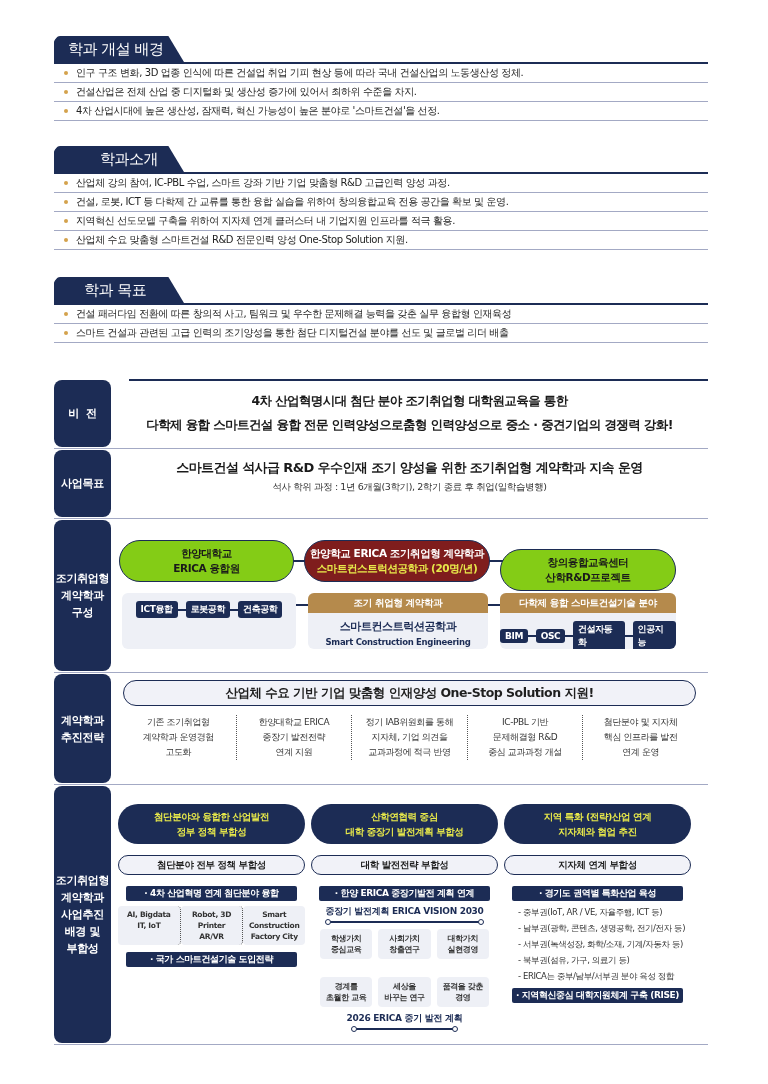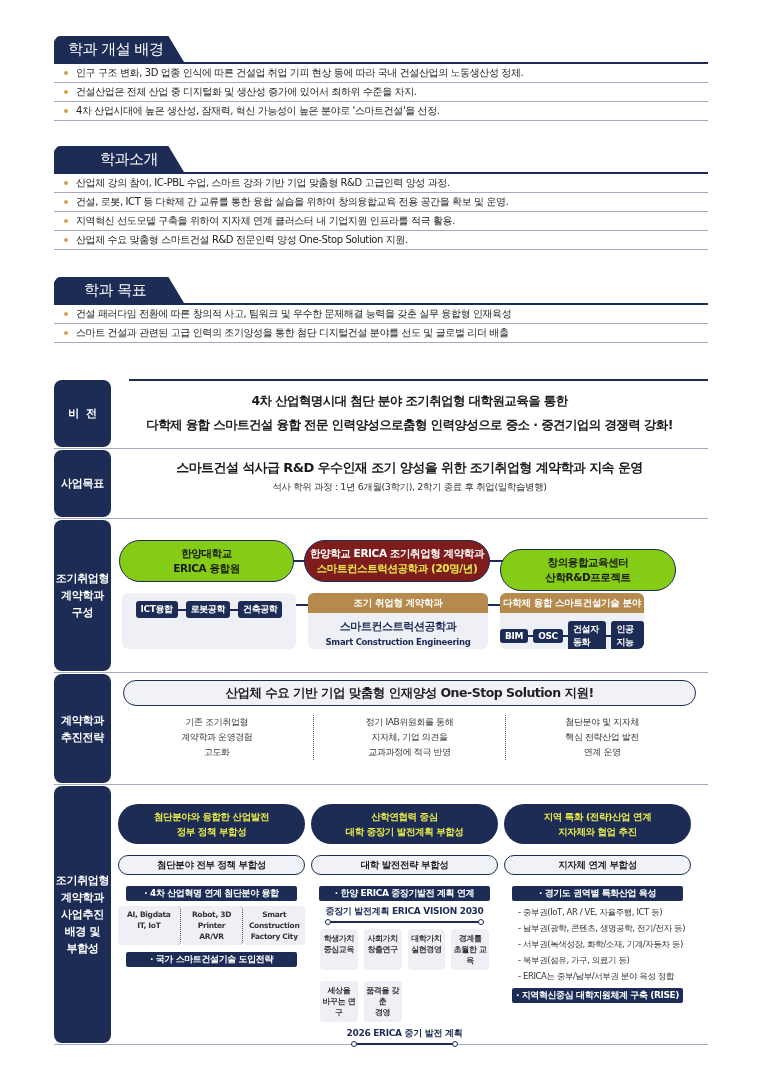--- a/index.html
+++ b/index.html
@@ -65,21 +65,21 @@
   .lpill { height: 20px; margin-top: 11px; border: 1.5px solid #1c2c55; border-radius: 10px; background: #f1f2f8; font-size: 9.5px; font-weight: bold; text-align: center; line-height: 17px; letter-spacing: -0.4px; }
   .nbar { background: #1c2c55; color: #fff; font-size: 9px; font-weight: bold; text-align: center; height: 15px; line-height: 15px; border-radius: 2px; letter-spacing: -0.4px; margin: 0 8px; }
   .minis { display: flex; margin-top: 5px; }
   .mini { flex: 1; background: #eef0f6; border-radius: 4px; font-size: 7.5px; font-weight: bold; text-align: center; line-height: 11px; padding: 3px 1px; color: #333; letter-spacing: -0.3px; border-right: 1.5px dotted #555; }
   .mini:last-child { border-right: none; }
   .dash { font-size: 8.5px; color: #333; line-height: 14px; padding-left: 14px; letter-spacing: -0.4px; }
   .vtitle { text-align: center; font-size: 9px; font-weight: bold; color: #1c2c55; letter-spacing: -0.3px; }
   .vline { position: relative; height: 6px; margin: 1px 14px 0 14px; }
   .vline::before { content: ""; position: absolute; left: 3px; right: 3px; top: 2px; height: 1.5px; background: #1c2c55; }
   .vline i { position: absolute; top: 0; width: 6px; height: 6px; border: 1.5px solid #1c2c55; border-radius: 50%; background: #fff; }
-  .vgrid { display: grid; grid-template-columns: 1fr 1fr 1fr 1fr; gap: 11px 0; margin: 4px 6px 0 6px; }
+  .vgrid { display: grid; grid-template-columns: 1fr 1fr 1fr; gap: 18px 0; margin: 4px 6px 0 6px; }
   .vcell { background: #eef0f6; border-radius: 4px; font-size: 8px; font-weight: bold; text-align: center; line-height: 11px; padding: 4px 0; color: #333; letter-spacing: -0.4px; margin: 0 3px; }
 </style>
 </head>
 <body>
 
 <div class="sec" style="top:36px;">
   <div class="sec-tab">
       <div class="tab">학과 개설 배경</div>
       <div class="rule"></div>
     </div>
@@ -166,21 +166,21 @@
           <span class="chip">로봇공학</span>
             <span class="chip-link"></span>
           <span class="chip">건축공학</span>
         </div>
       </div>
       <div class="card" style="left:197px; top:74px; width:180px; height:56px;">
         <div class="head">조기 취업형 계약학과</div>
         <div class="sce1">스마트컨스트럭션공학과</div>
         <div class="sce2">Smart Construction Engineering</div>
       </div>
-      <div class="card" style="left:389px; top:74px; width:144px; height:56px;">
+      <div class="card" style="left:389px; top:74px; width:176px; height:56px;">
         <div class="head">다학제 융합 스마트건설기술 분야</div>
         <div class="chips">
           <span class="chip">BIM</span>
             <span class="chip-link"></span>
           <span class="chip">OSC</span>
             <span class="chip-link"></span>
           <span class="chip">건설자동화</span>
             <span class="chip-link"></span>
           <span class="chip">인공지능</span>
         </div>
@@ -197,27 +197,37 @@
     </div>
     <div class="cnt">
       <div class="banner">산업체 수요 기반 기업 맞춤형 인재양성 One-Stop Solution 지원!</div>
       <div class="strat">
         <div class="col">
             <div>기존 조기취업형</div>
             <div>계약학과 운영경험</div>
             <div>고도화</div>
           </div>
         <div class="col">
+            <div>한양대학교 ERICA</div>
+            <div>중장기 발전전략</div>
+            <div>연계 지원</div>
+          </div>
+        <div class="col">
             <div>정기 IAB위원회를 통해</div>
             <div>지자체, 기업 의견을</div>
             <div>교과과정에 적극 반영</div>
           </div>
         <div class="col">
+            <div>IC-PBL 기반</div>
+            <div>문제해결형 R&amp;D</div>
+            <div>중심 교과과정 개설</div>
+          </div>
+        <div class="col">
             <div>첨단분야 및 지자체</div>
-            <div>핵심 전략산업 발전</div>
+            <div>핵심 인프라를 발전</div>
             <div>연계 운영</div>
           </div>
       </div>
     </div>
   </div>
 
   <div class="row" style="height:260px;">
     <div class="lab">
       <div>
           <div>조기취업형</div>

